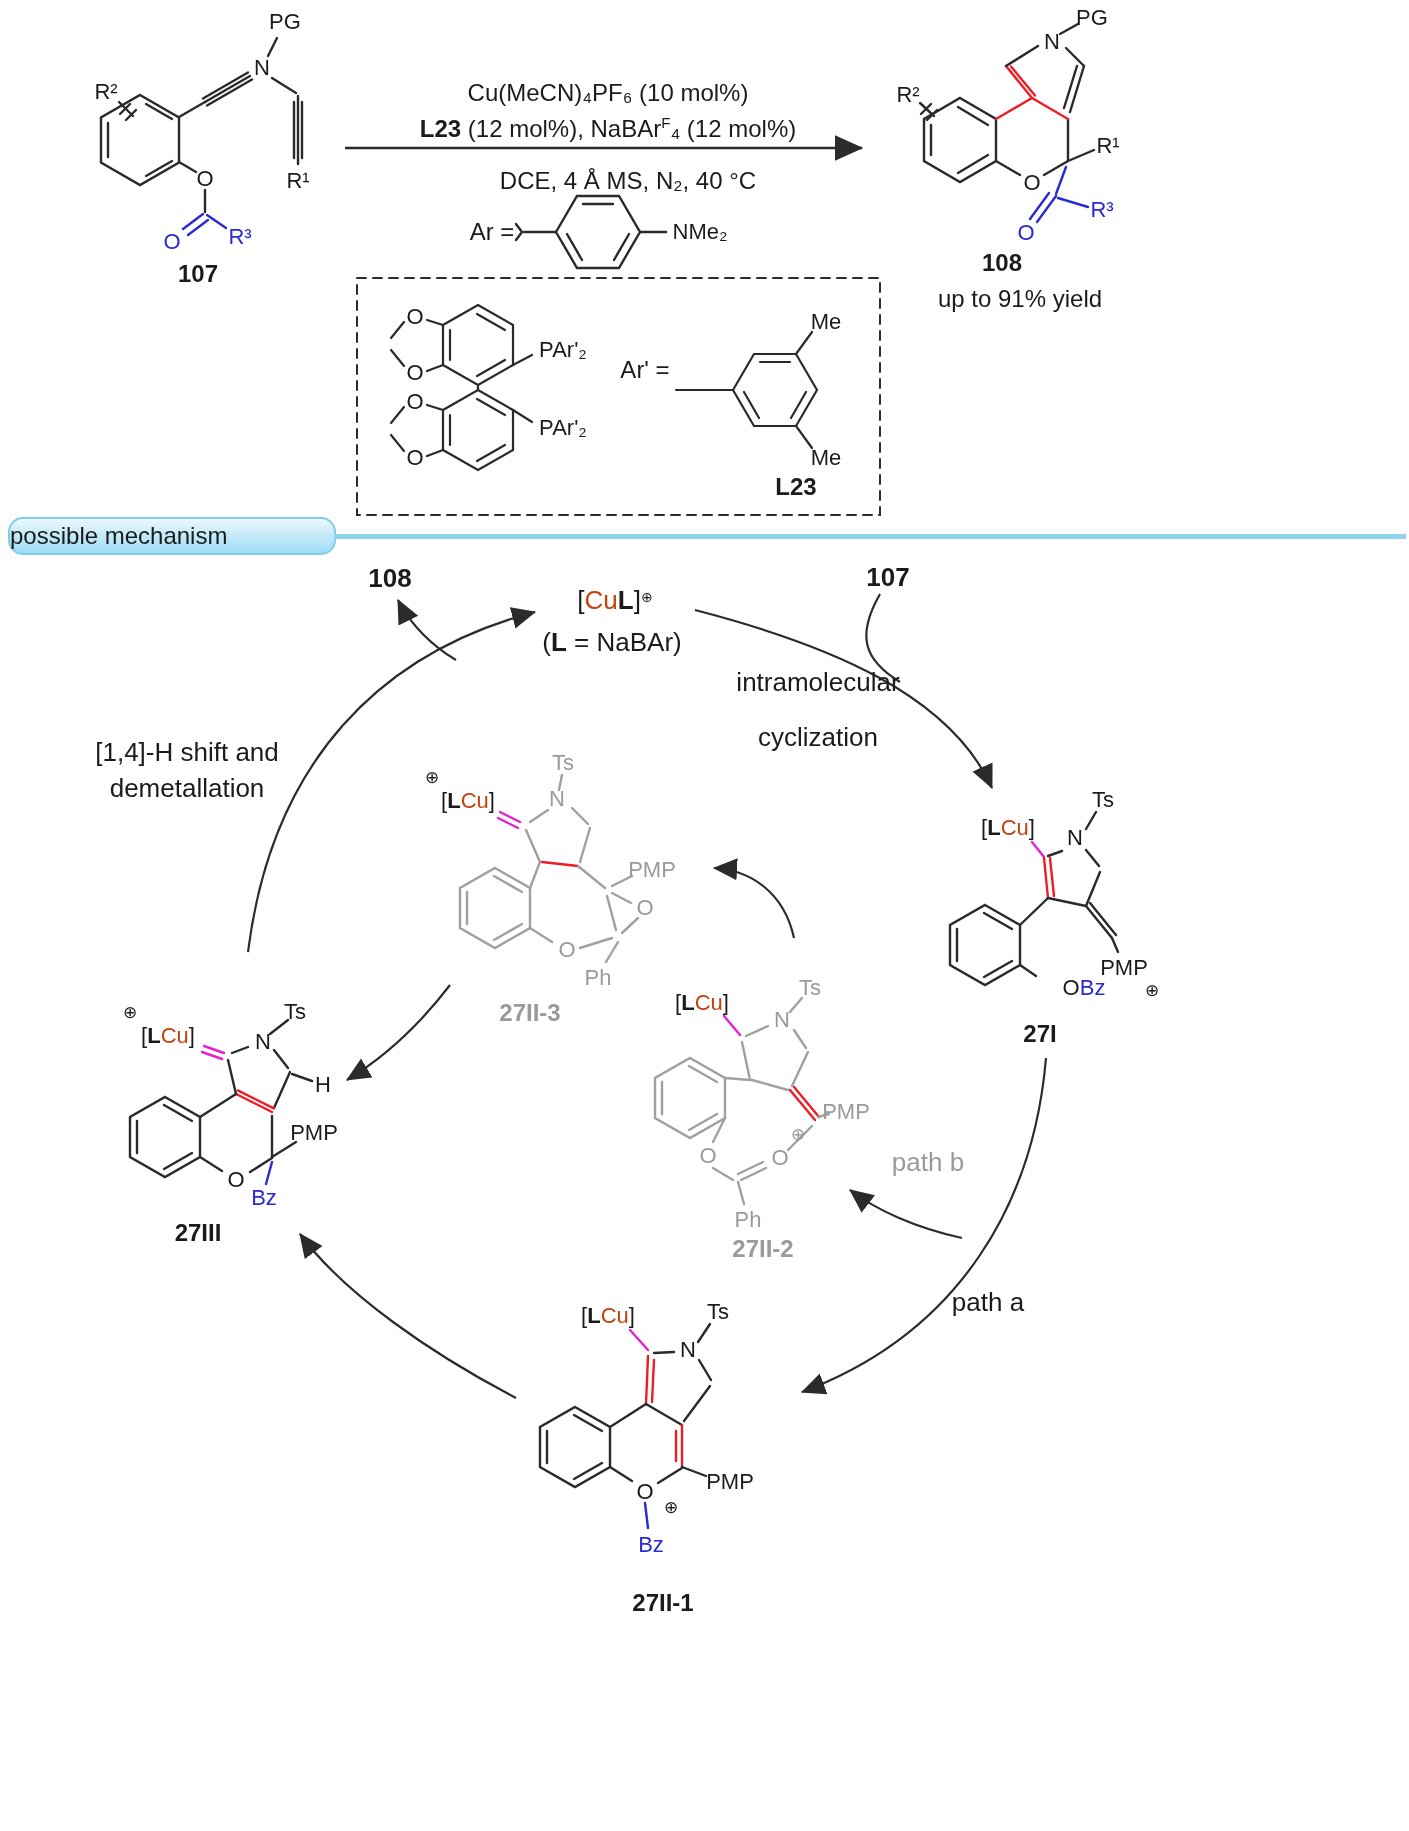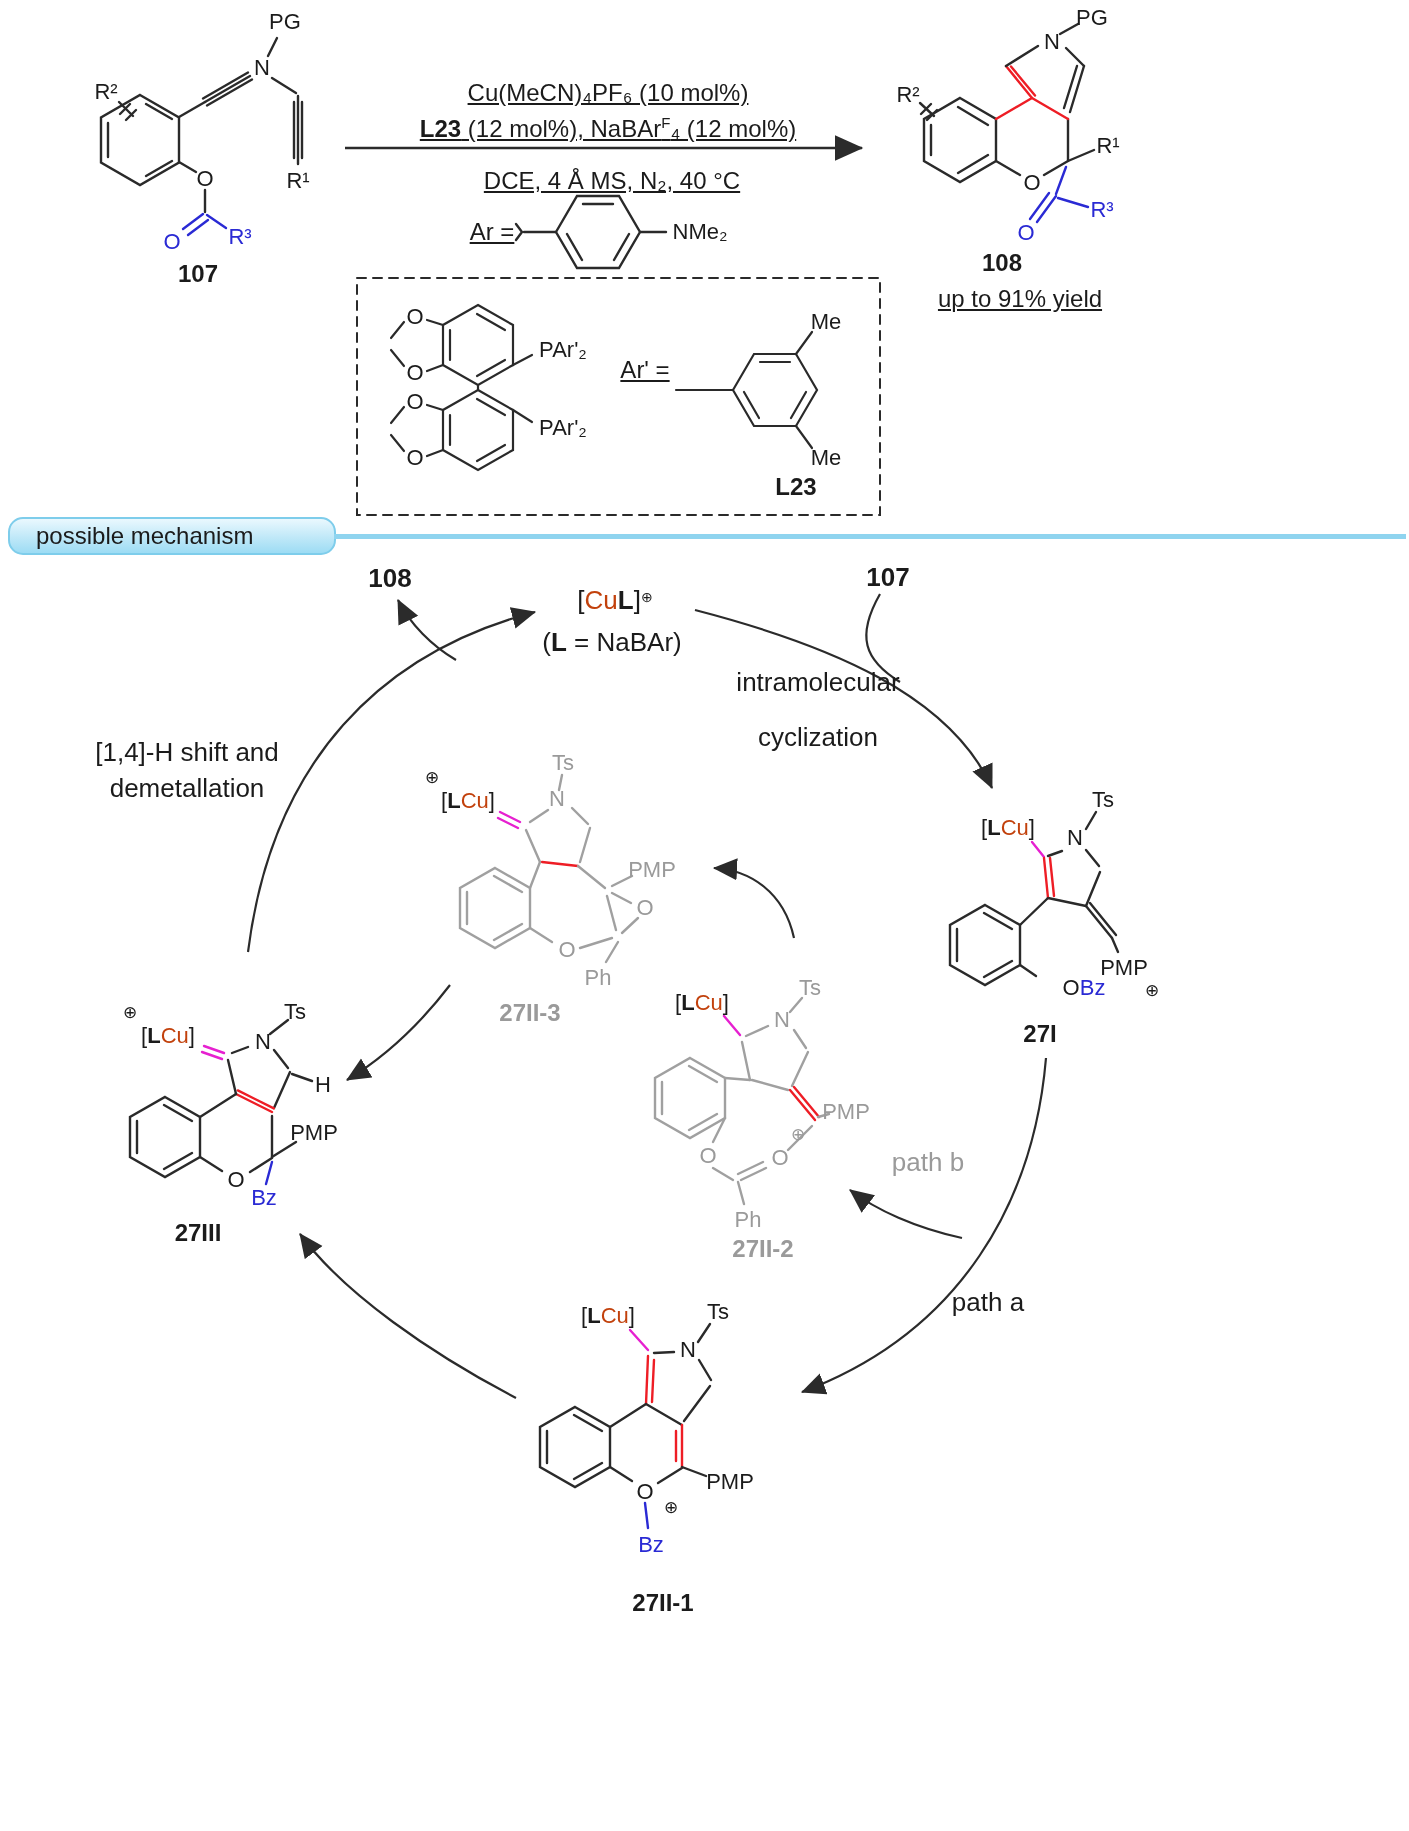--- a/index.html
+++ b/index.html
@@ -1,32 +1,32 @@
 <!DOCTYPE html>
 <html><head>
 <meta charset="utf-8">
 <style>
   html,body{margin:0;padding:0;background:#fff;}
   #canvas{position:relative;width:1406px;height:1831px;background:#fff;overflow:hidden;
           font-family:"Liberation Sans",sans-serif;color:#1b1b1b;}
   svg{position:absolute;left:0;top:0;}
   .lbl{position:absolute;transform:translate(-50%,-50%);white-space:nowrap;font-size:22px;line-height:1;}
   .big{font-size:26px;}
-  .cond{font-size:24px;text-decoration:underline;}
+  .cond{font-size:24px;}
   .num{font-size:24px;font-weight:700;}
   .b{font-weight:700;}
   .gray{color:#9a9a9a;}
   .blue{color:#2a2ad4;}
   .mag{color:#c2410c;}
   .chg{font-size:17px;}
   .sup{font-size:14px;vertical-align:7px;}
   sup{font-size:15px;}
   .banner{position:absolute;left:8px;top:517px;width:328px;height:38px;box-sizing:border-box;
           border:2px solid #7ecdeb;border-radius:15px;display:flex;align-items:center;
-          padding-left:26px;font-size:24px;background:linear-gradient(#eaf8fe 0%,#bfe8f8 55%,#9ddcf4 100%);}
+          font-size:24px;background:linear-gradient(#eaf8fe 0%,#bfe8f8 55%,#9ddcf4 100%);}
   .hline{position:absolute;left:334px;top:534px;width:1075px;height:5px;background:#8fd4ef;}
 </style>
 </head>
 <body>
 
 <div id="canvas">
 
 <svg width="1409" height="1831" viewBox="0 0 1409 1831">
   <defs>
     <marker id="ah" markerWidth="13" markerHeight="11" refX="10.5" refY="5" orient="auto">
@@ -201,21 +201,21 @@
 <div class="lbl" style="left:262px;top:68px">N</div>
 <div class="lbl" style="left:106px;top:92px">R²</div>
 <div class="lbl" style="left:298px;top:181px">R¹</div>
 <div class="lbl" style="left:205px;top:179px">O</div>
 <div class="lbl blue" style="left:172px;top:242px">O</div>
 <div class="lbl blue" style="left:240px;top:237px">R³</div>
 <div class="lbl num" style="left:198px;top:274px">107</div>
 
 <div class="lbl cond" style="left:608px;top:93px">Cu(MeCN)₄PF₆ (10 mol%)</div>
 <div class="lbl cond" style="left:608px;top:128px"><span class="b">L23</span><span> (12 mol%), NaBAr</span><sup>F</sup><span>₄ (12 mol%)</span></div>
-<div class="lbl cond" style="left:612px;top:181px">DCE, 4 Å MS, N₂, 40 °C</div>
+<div class="lbl cond" style="left:628px;top:181px">DCE, 4 Å MS, N₂, 40 °C</div>
 <div class="lbl cond" style="left:492px;top:232px">Ar =</div>
 <div class="lbl" style="left:700px;top:232px">NMe₂</div>
 
 <div class="lbl" style="left:1092px;top:18px">PG</div>
 <div class="lbl" style="left:1052px;top:42px">N</div>
 <div class="lbl" style="left:908px;top:95px">R²</div>
 <div class="lbl" style="left:1108px;top:146px">R¹</div>
 <div class="lbl" style="left:1032px;top:183px">O</div>
 <div class="lbl blue" style="left:1026px;top:233px">O</div>
 <div class="lbl blue" style="left:1102px;top:210px">R³</div>

